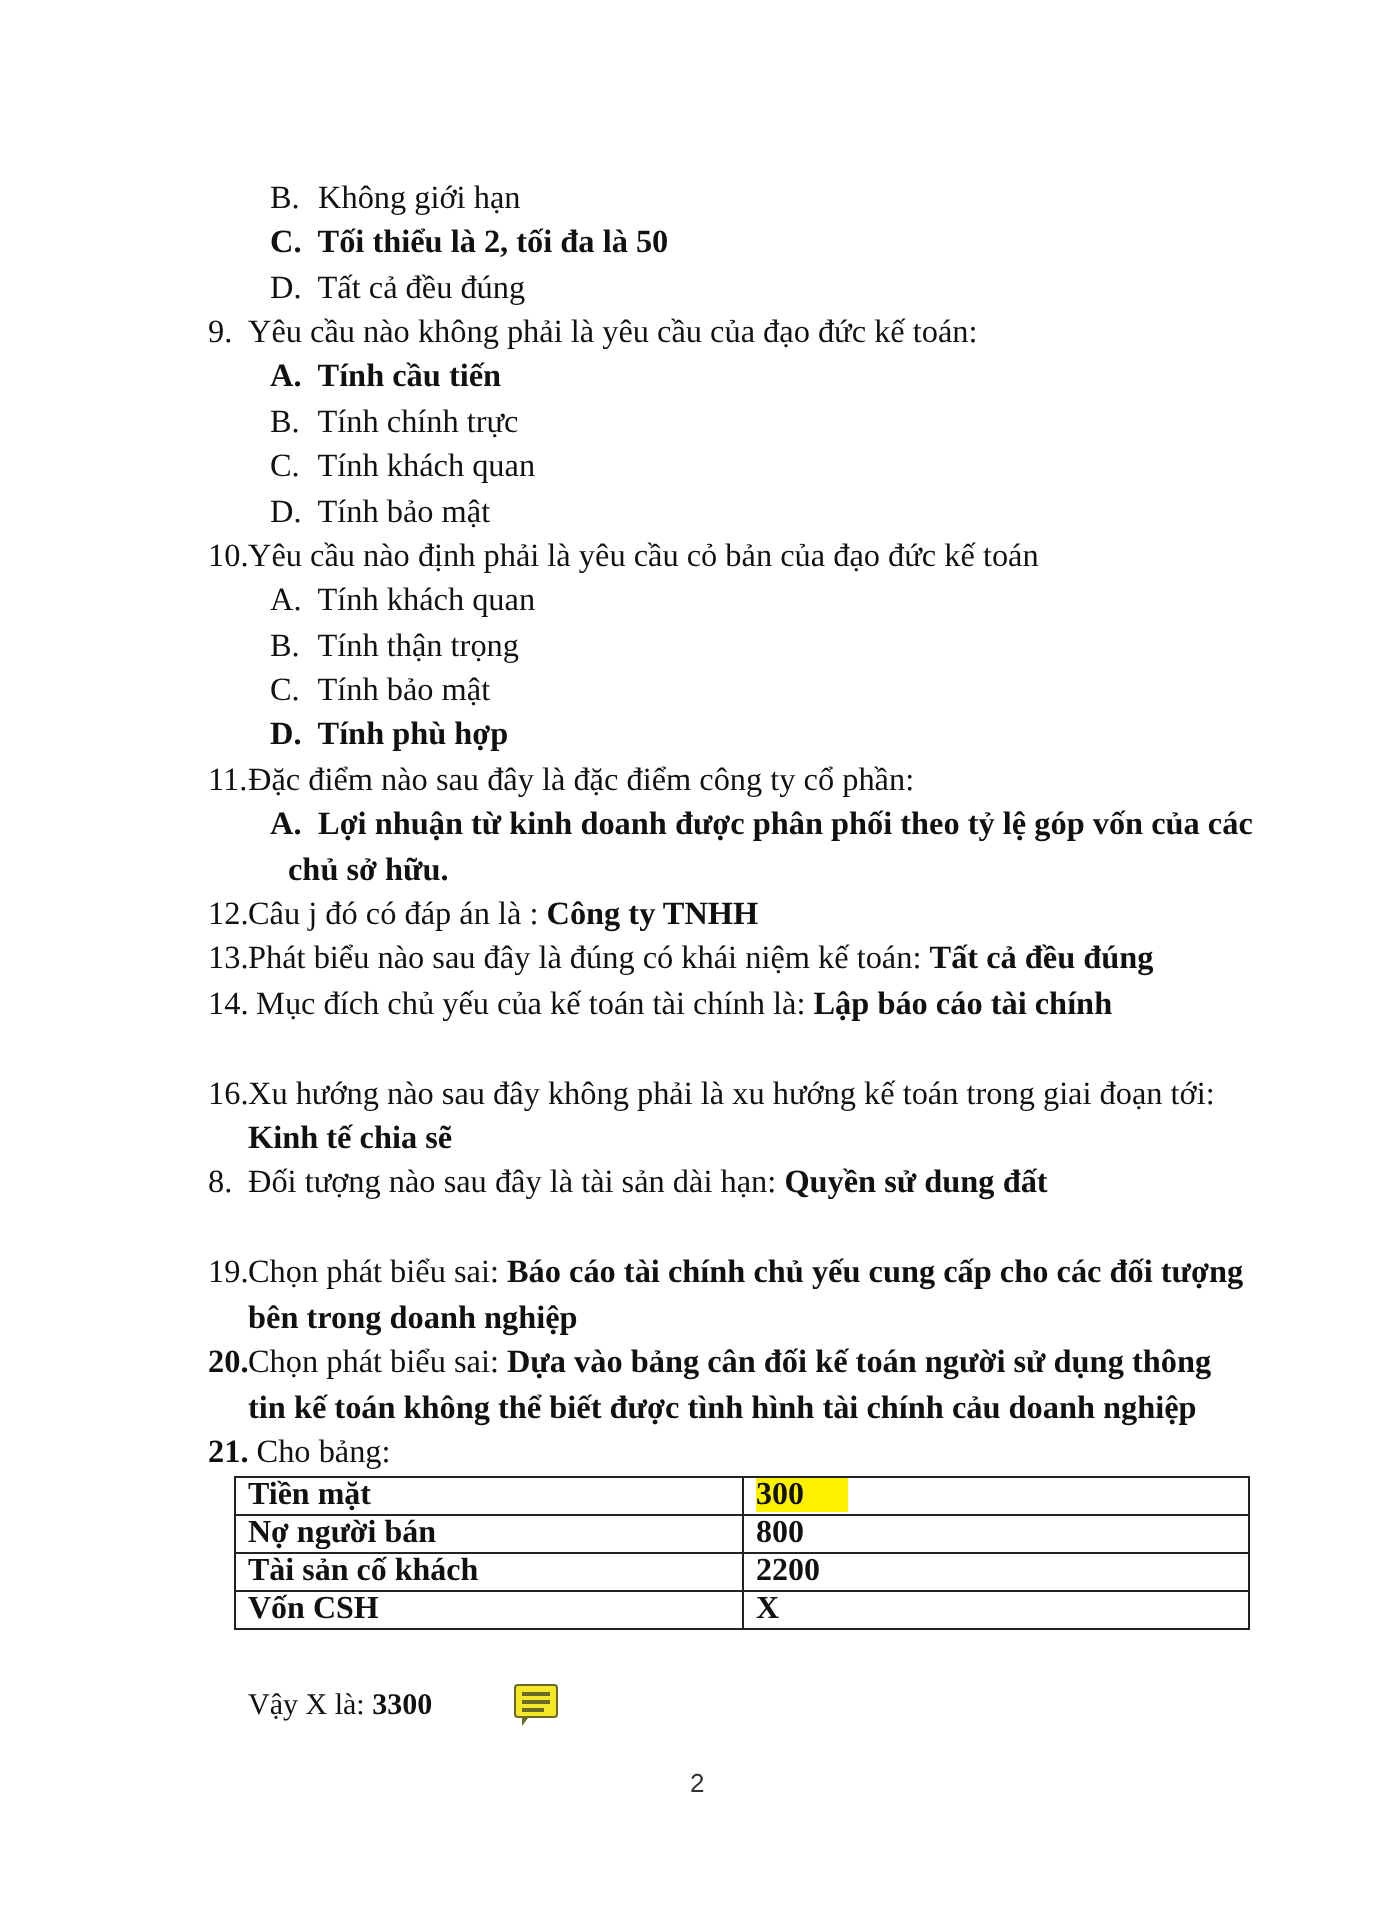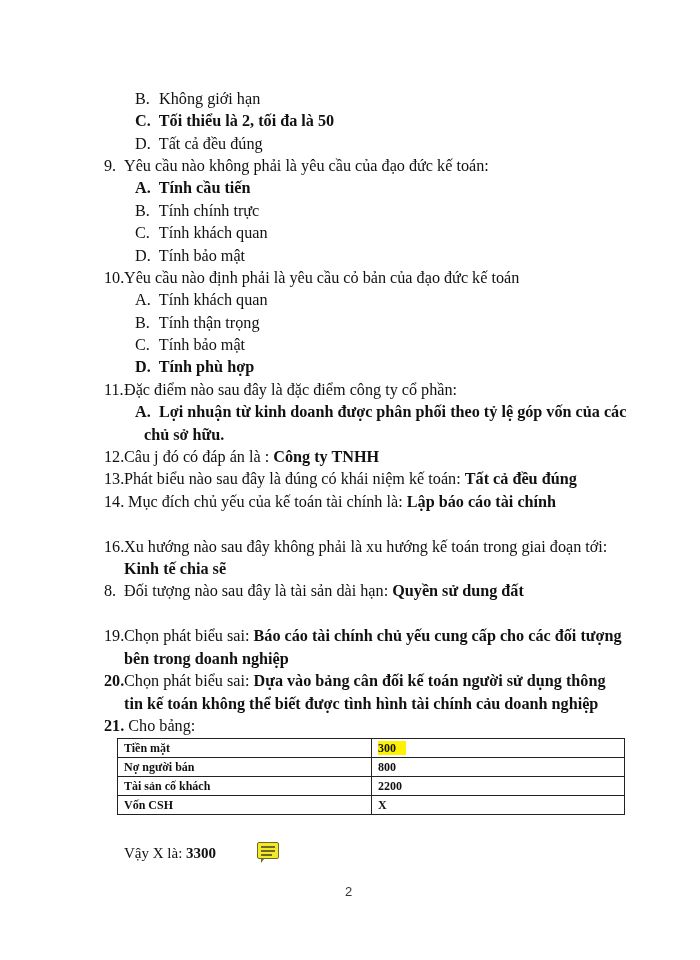--- a/index.html
+++ b/index.html
@@ -6,24 +6,24 @@
   body { width: 700px; height: 960px; position: relative; overflow: hidden;
          font-family: "Liberation Serif", "DejaVu Serif", serif; color: #111; }
   .page { position: absolute; left: 0; top: 0; width: 700px; height: 960px; background: #fff; }
   .line { position: absolute; left: 104px; font-size: 16.2px; line-height: 20px; white-space: nowrap; }
   .num { display: inline-block; width: 20px; }
   .sub { left: 124px; margin-left: 11px; }
   .cont { left: 124px; }
   .cont2 { left: 144px; }
   b { font-weight: bold; }
   table.bal { position: absolute; left: 117px; top: 738px; width: 508px; border-collapse: collapse;
-              font-size: 12px; font-weight: bold; }
+              font-size: 16px; font-weight: bold; }
   table.bal td { border: 1.3px solid #222; height: 18px; padding: 0 0 0 6px; line-height: 18px; }
   table.bal td.k { width: 247px; }
-  .hl { background: #fff200; padding-right: 10px; }
+  .hl { background: #fff200; padding-right: 22px; }
   .answer { position: absolute; left: 124px; top: 843px; font-size: 15px; line-height: 20px; }
   .comment-icon { position: absolute; left: 257px; top: 842px; width: 20px; height: 15px;
                   background: #f5e829; border: 1px solid #6b6a2a; border-radius: 2px; }
   .comment-icon i { position: absolute; left: 3px; right: 3px; height: 1.5px; background: #6b6a2a; }
   .comment-icon .tail { position: absolute; left: 3px; bottom: -5px; width: 0; height: 0;
                         border-left: 3px solid #6b6a2a; border-bottom: 4px solid transparent; }
   .pagenum { position: absolute; left: 345px; top: 884px; font-size: 13px; font-family: "Liberation Sans", sans-serif; color: #333; }
 </style>
 </head>
 <body>

